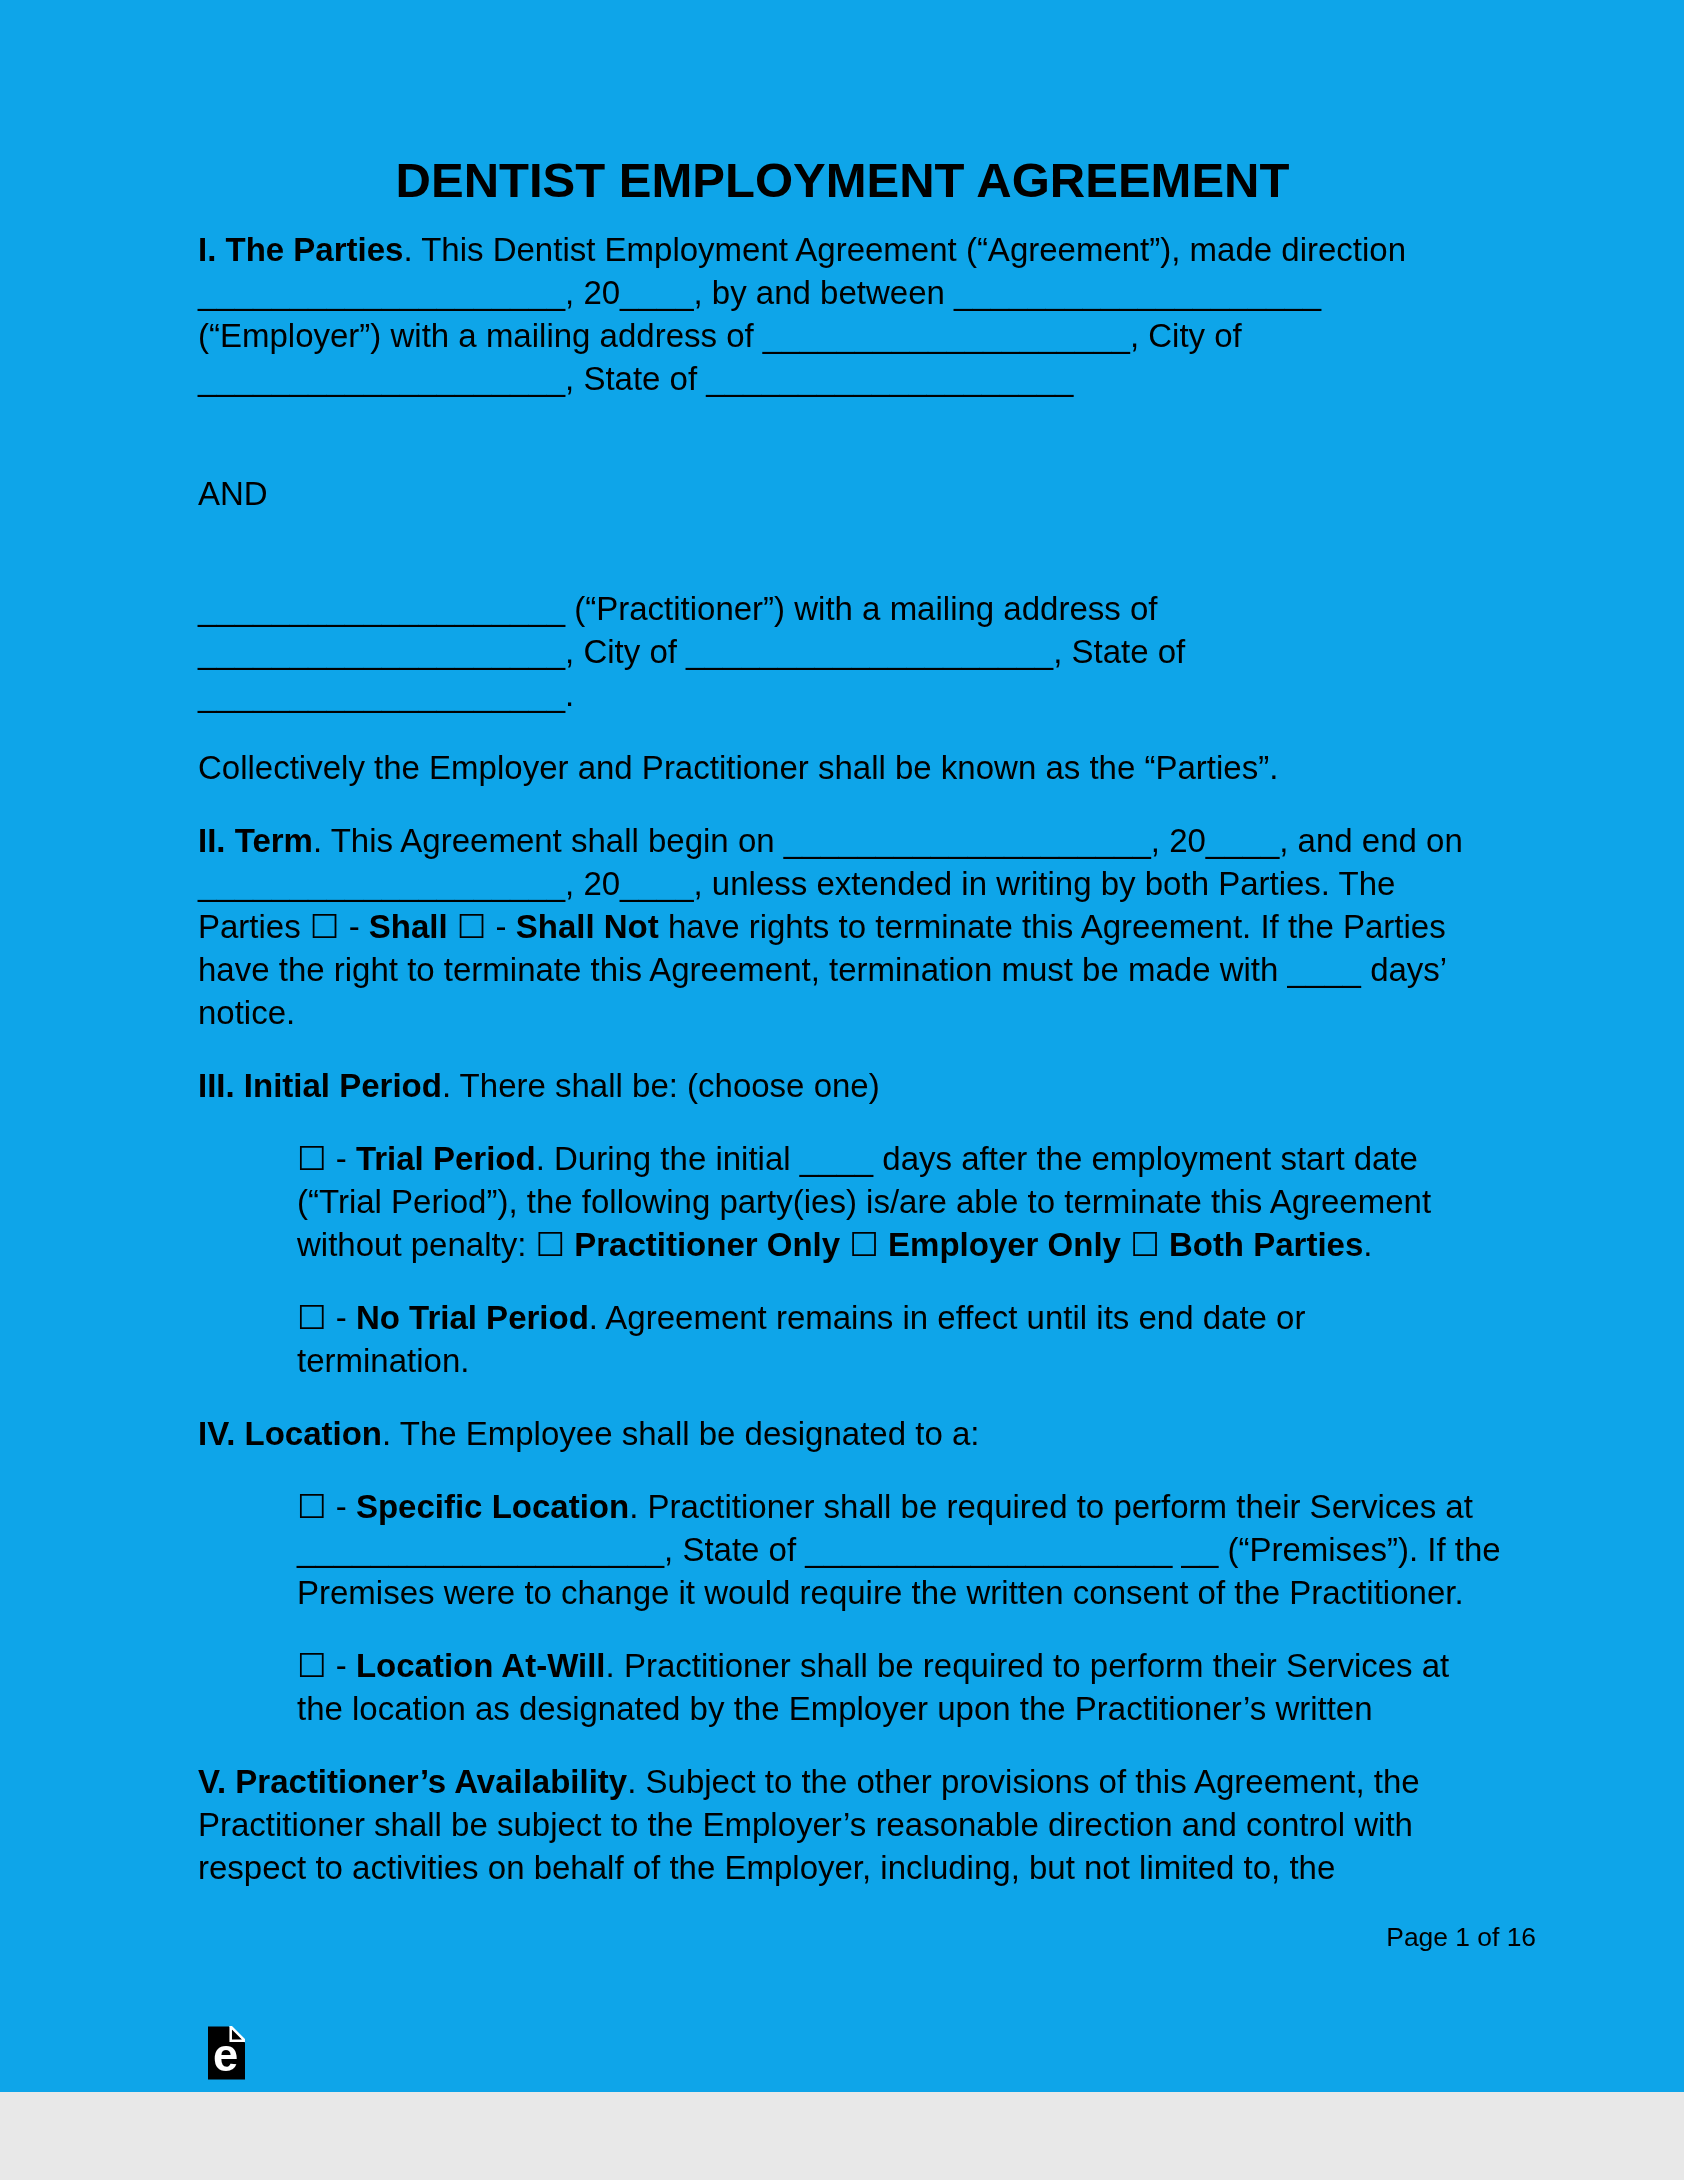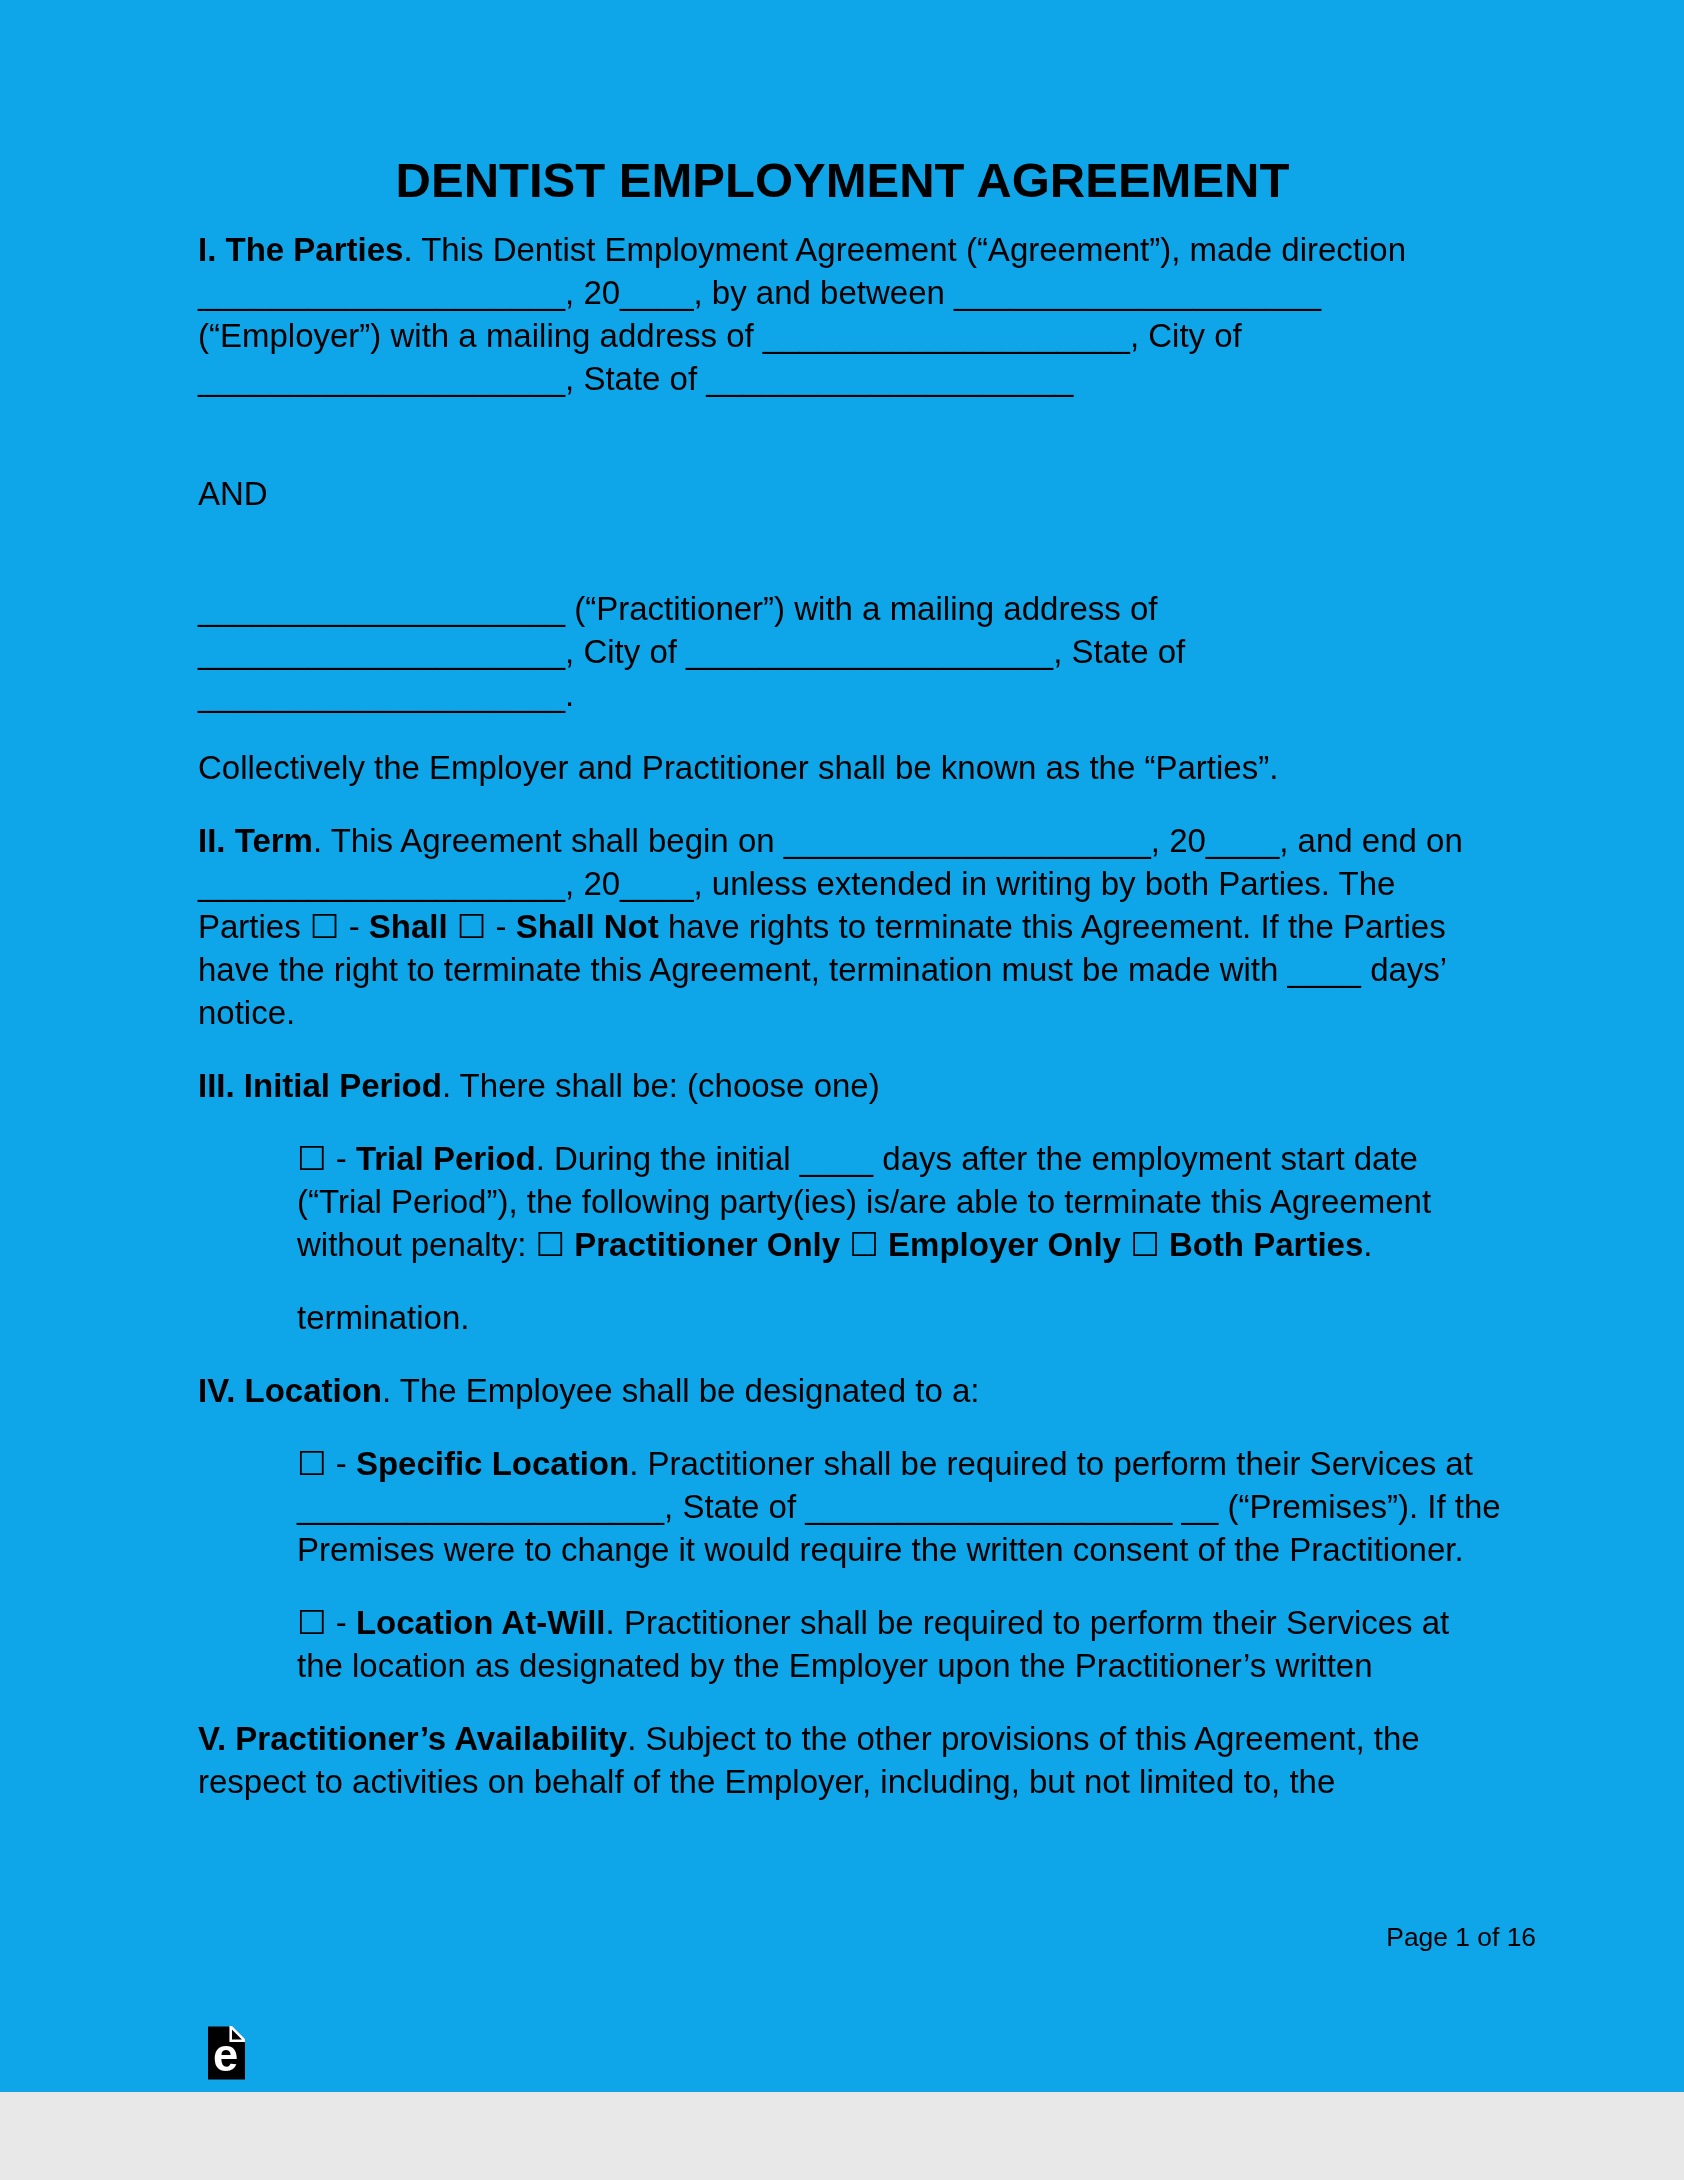--- a/index.html
+++ b/index.html
@@ -82,36 +82,38 @@
         </div>
         <div class="block">
           <div class="line"><span class="b">III. Initial Period</span><span>. There shall be: (choose one)</span></div>
         </div>
         <div class="block indent">
           <div class="line"><span>☐ - </span><span class="b">Trial Period</span><span>. During the initial ____ days after the employment start date</span></div>
           <div class="line"><span>(“Trial Period”), the following party(ies) is/are able to terminate this Agreement</span></div>
           <div class="line"><span>without penalty: ☐ </span><span class="b">Practitioner Only</span><span> ☐ </span><span class="b">Employer Only</span><span> ☐ </span><span class="b">Both Parties</span><span>.</span></div>
         </div>
         <div class="block indent">
+          <div class="line"><span>☐ - </span><span class="b">No Trial Period</span><span>. Agreement remains in effect until its end date or</span></div>
           <div class="line"><span>termination.</span></div>
         </div>
         <div class="block">
           <div class="line"><span class="b">IV. Location</span><span>. The Employee shall be designated to a:</span></div>
         </div>
         <div class="block indent">
           <div class="line"><span>☐ - </span><span class="b">Specific Location</span><span>. Practitioner shall be required to perform their Services at</span></div>
           <div class="line"><span>____________________, State of ____________________ __ (“Premises”). If the</span></div>
           <div class="line"><span>Premises were to change it would require the written consent of the Practitioner.</span></div>
         </div>
         <div class="block indent">
           <div class="line"><span>☐ - </span><span class="b">Location At-Will</span><span>. Practitioner shall be required to perform their Services at</span></div>
           <div class="line"><span>the location as designated by the Employer upon the Practitioner’s written</span></div>
         </div>
         <div class="block">
           <div class="line"><span class="b">V. Practitioner’s Availability</span><span>. Subject to the other provisions of this Agreement, the</span></div>
+          <div class="line"><span>Practitioner shall be subject to the Employer’s reasonable direction and control with</span></div>
           <div class="line"><span>respect to activities on behalf of the Employer, including, but not limited to, the</span></div>
         </div>
       </div>
   </div>
 
   <svg class="footer-logo" viewBox="0 0 44 63" xmlns="http://www.w3.org/2000/svg">
     <path d="M0 0 H25 L44 19 V63 H0 Z" fill="#000000"></path>
     <path d="M27 0 L44 17 L27 17 Z" fill="#000000" stroke="#ffffff" stroke-width="3"></path>
     <text x="21" y="53" font-family="Liberation Sans, sans-serif" font-size="54" font-weight="bold" fill="#ffffff" text-anchor="middle">e</text>
   </svg>

